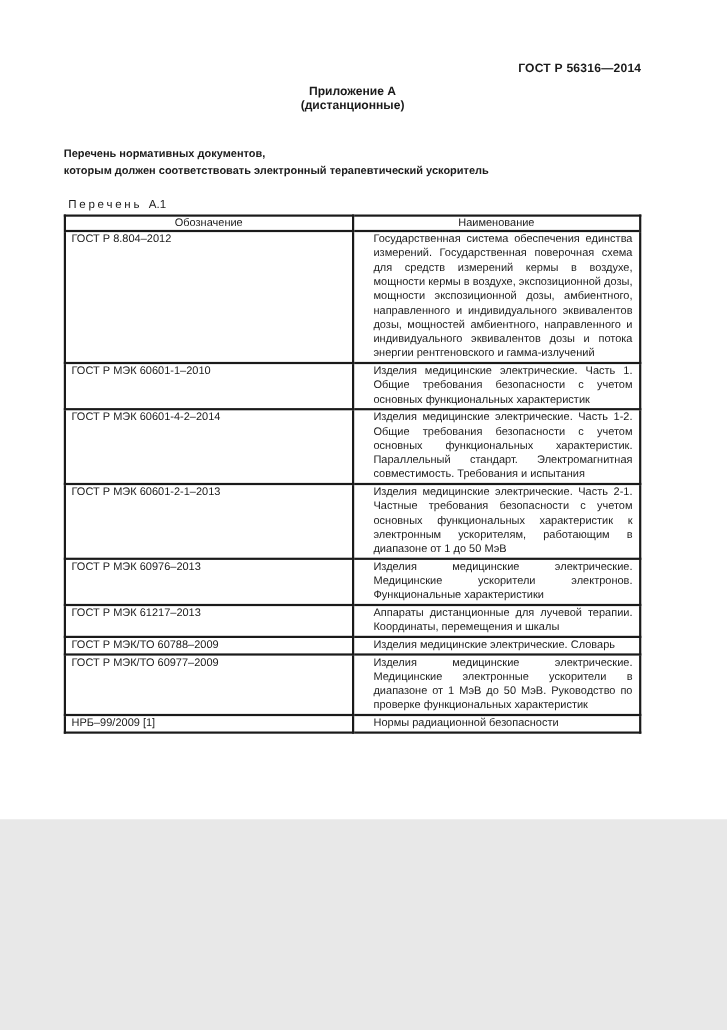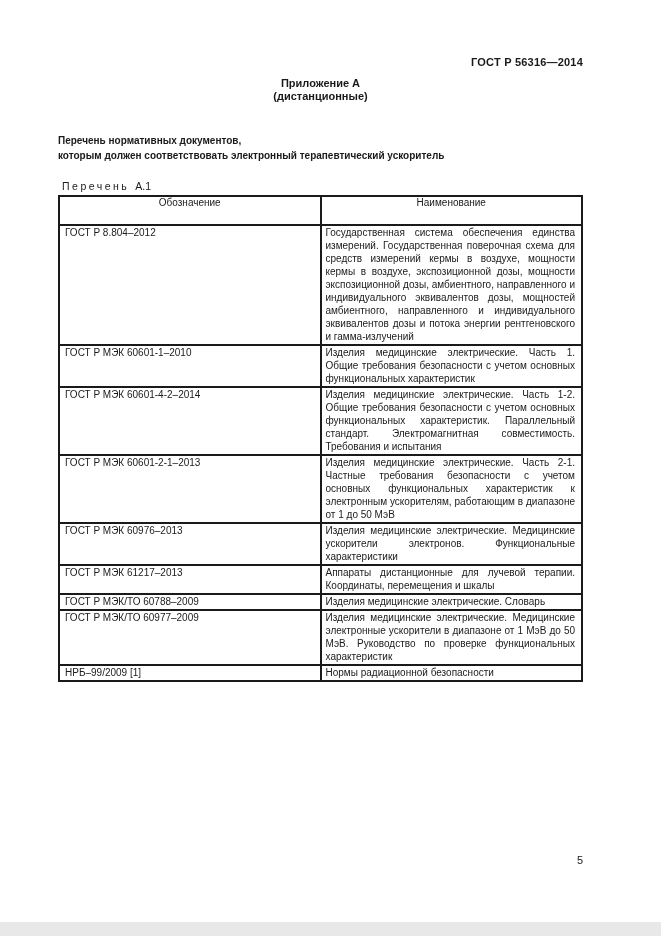--- a/index.html
+++ b/index.html
@@ -1,20 +1,20 @@
 <!DOCTYPE html>
 <html><head>
 <meta charset="utf-8">
 <style>
   * { margin: 0; padding: 0; box-sizing: border-box; }
   html, body { background: #e8e8e8; }
   .page {
     position: relative;
     width: 661px;
-    height: 922px;
+    height: 745px;
     background: #ffffff;
     font-family: "Liberation Sans", sans-serif;
     color: #1a1a1a;
     overflow: hidden;
     margin: 0 auto;
   }
   .content {
     position: absolute;
     left: 58px;
     top: 0;
@@ -58,31 +58,31 @@
     border: 2px solid #1a1a1a;
     font-weight: normal;
     vertical-align: top;
     font-size: 10px;
     line-height: 13px;
   }
   table.doc-table th {
     border-bottom: 1px solid #1a1a1a;
     text-align: center;
     font-size: 10px;
-    padding: 0 2px 15px 2px;
+    padding: 0 2px 0 2px;
     line-height: 12px;
   }
   table.doc-table td.col-designation {
     width: 202px;
     padding: 0 4px 1px 5px;
     text-align: left;
   }
   table.doc-table td.col-name {
     width: 323px;
-    padding: 0 6px 1px 4px;
+    padding: 0 6px 1px 18px;
     text-align: justify;
   }
   .page-number {
     position: absolute;
     top: 854px;
     right: 78px;
     font-size: 11px;
   }
 </style>
 </head>

